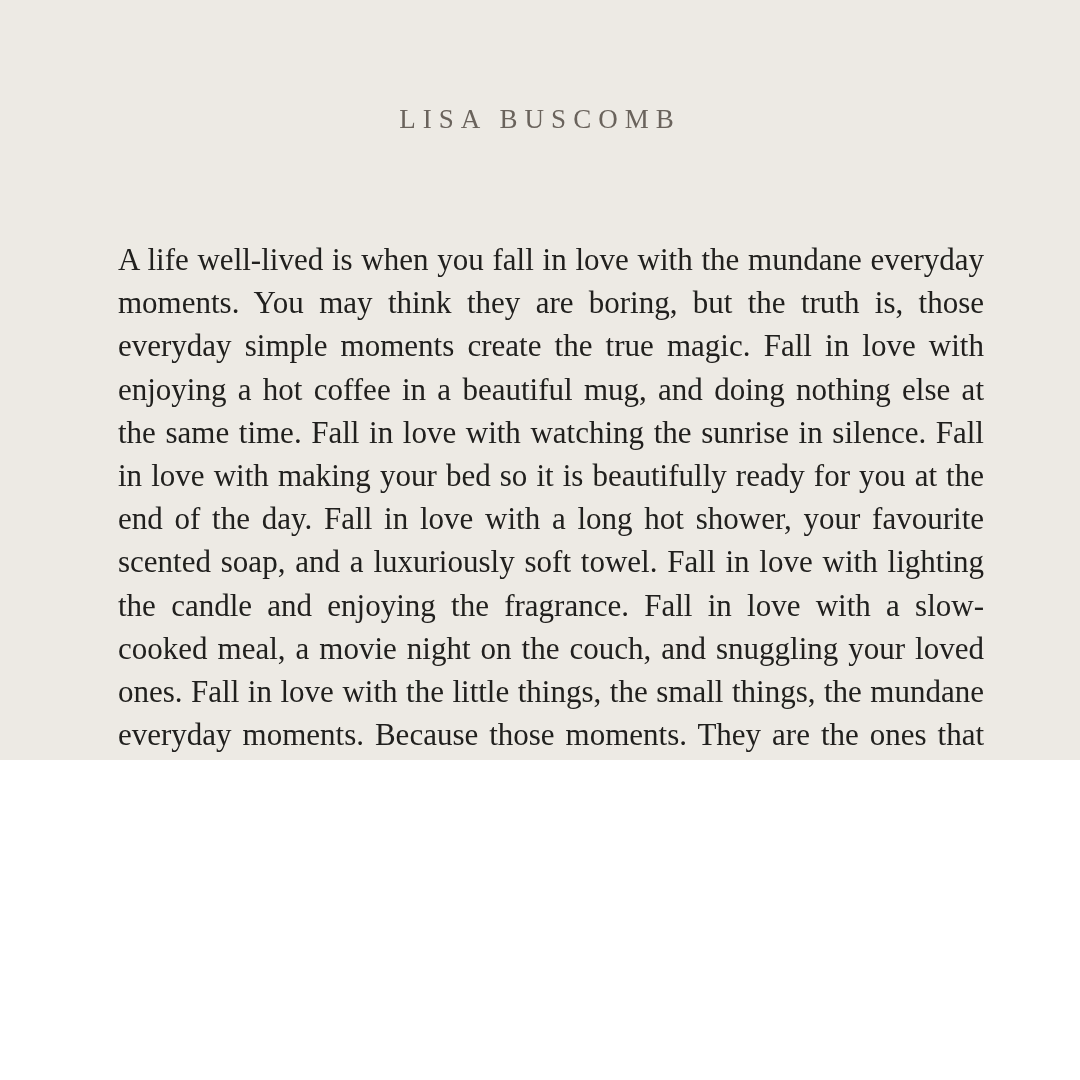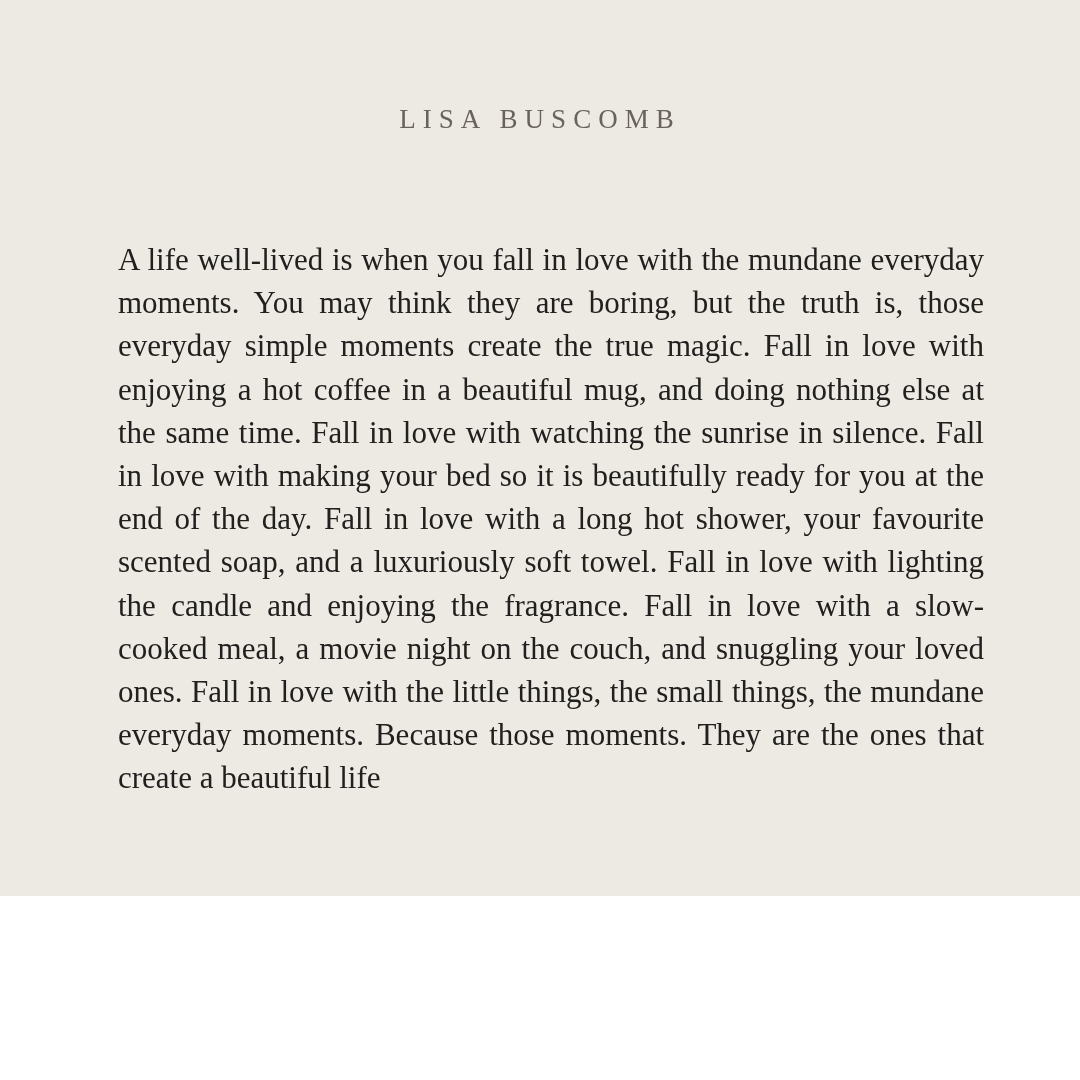--- a/index.html
+++ b/index.html
@@ -2,21 +2,21 @@
 <html><head>
 <meta charset="utf-8">
 <style>
   html, body {
     margin: 0;
     padding: 0;
   }
   .page {
     position: relative;
     width: 1080px;
-    height: 896px;
+    height: 760px;
     background: #edeae4;
     font-family: "Liberation Serif", "DejaVu Serif", serif;
     overflow: hidden;
   }
   .author-title {
     position: absolute;
     top: 104px;
     left: 0;
     width: 100%;
     text-align: center;

